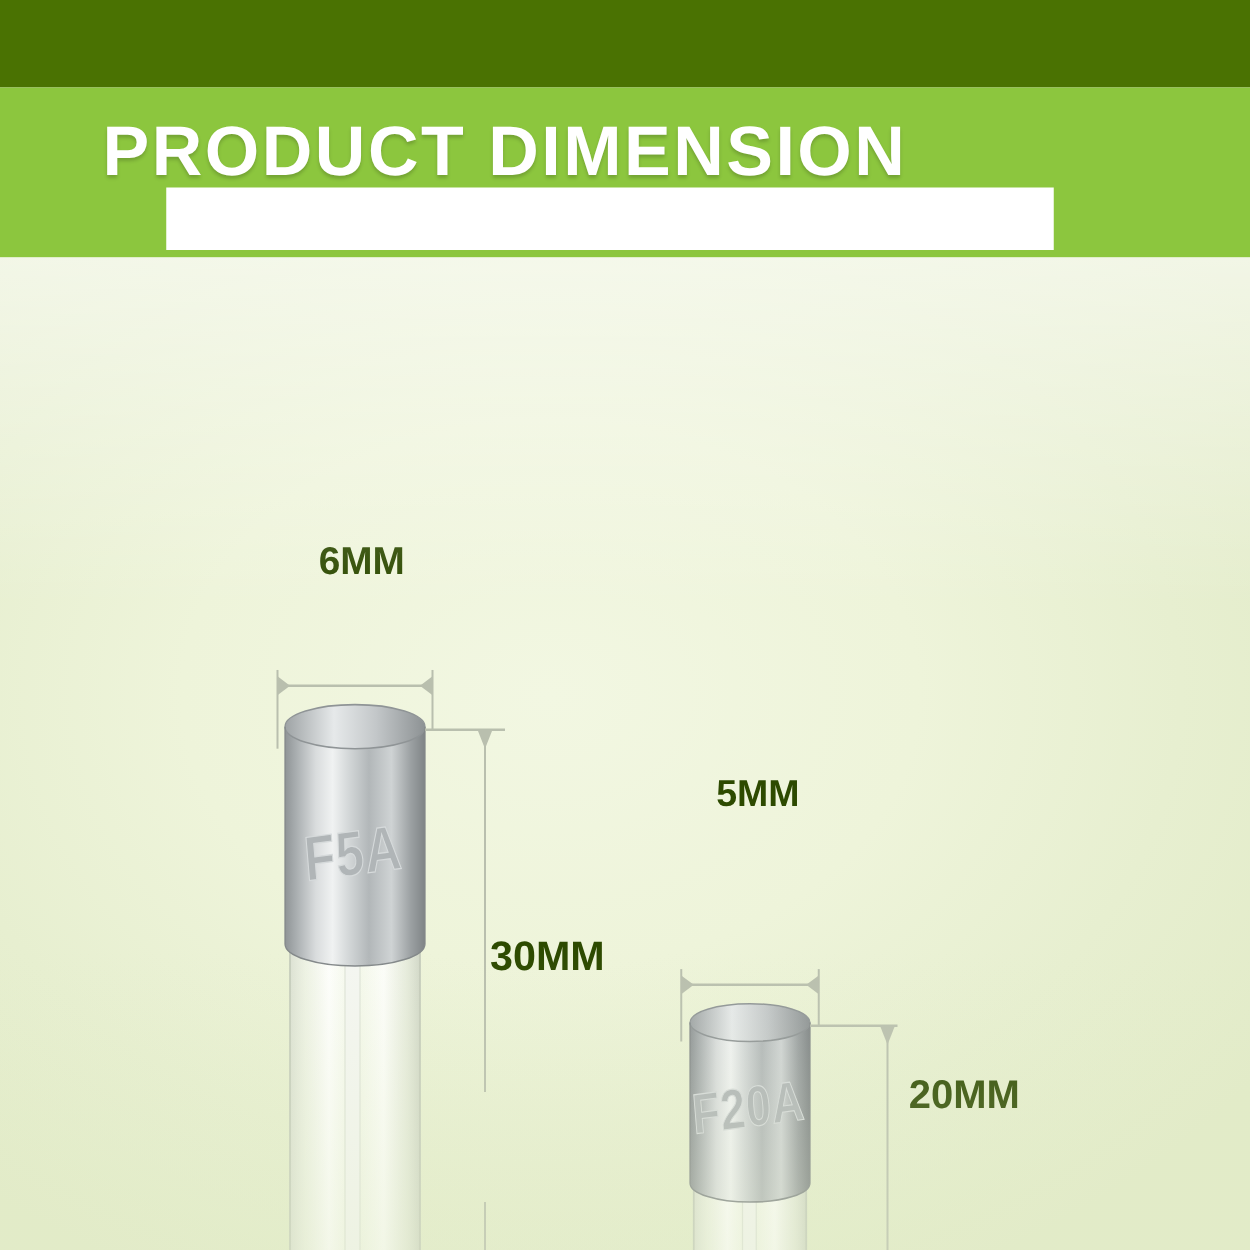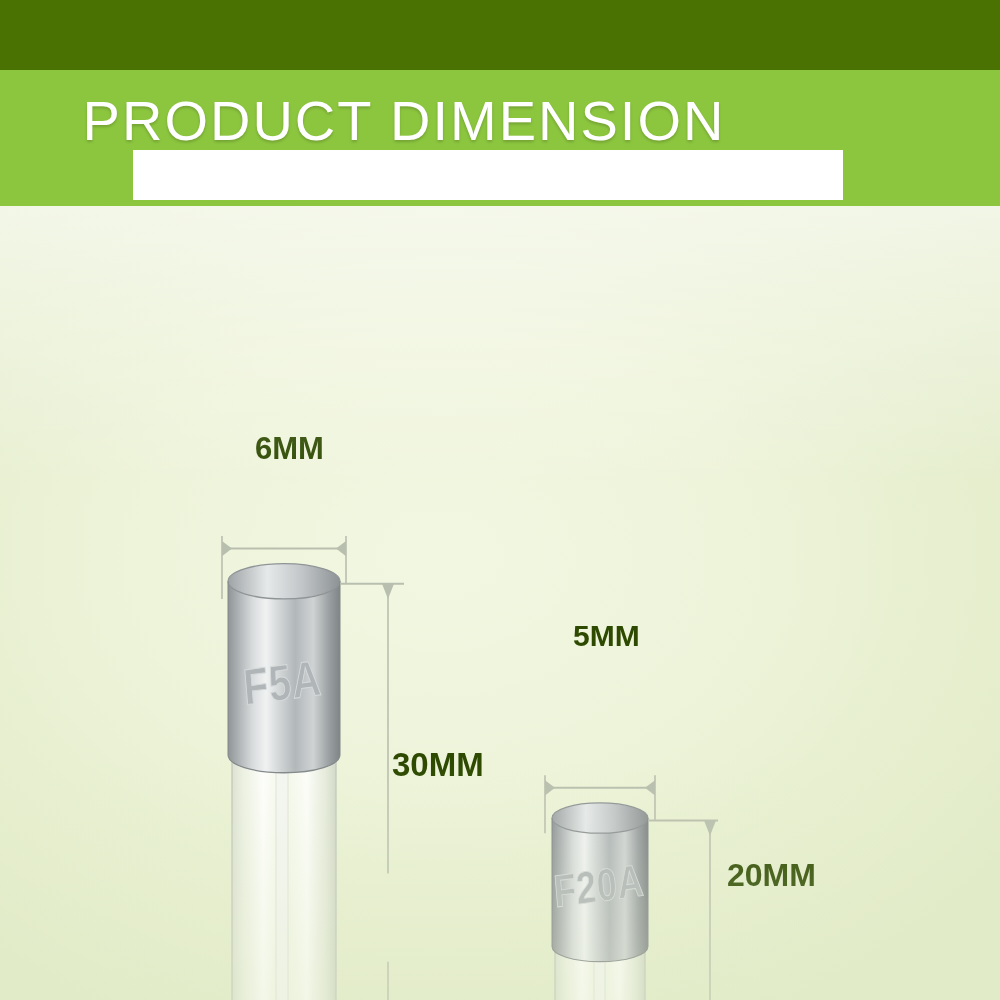--- a/index.html
+++ b/index.html
@@ -45,21 +45,21 @@
     height: 50px;
     background: #ffffff;
   }
   .title-text {
     position: absolute;
     left: 0;
     top: 88px;
     width: 808px;
     text-align: center;
     font-size: 56px;
-    font-weight: normal;
+    font-weight: bold;
     letter-spacing: 2px;
     color: #ffffff;
     z-index: 3;
     text-shadow: 0 2px 3px rgba(0,0,0,0.18);
   }
 
   
   .stage {
     position: absolute;
     left: 0;

